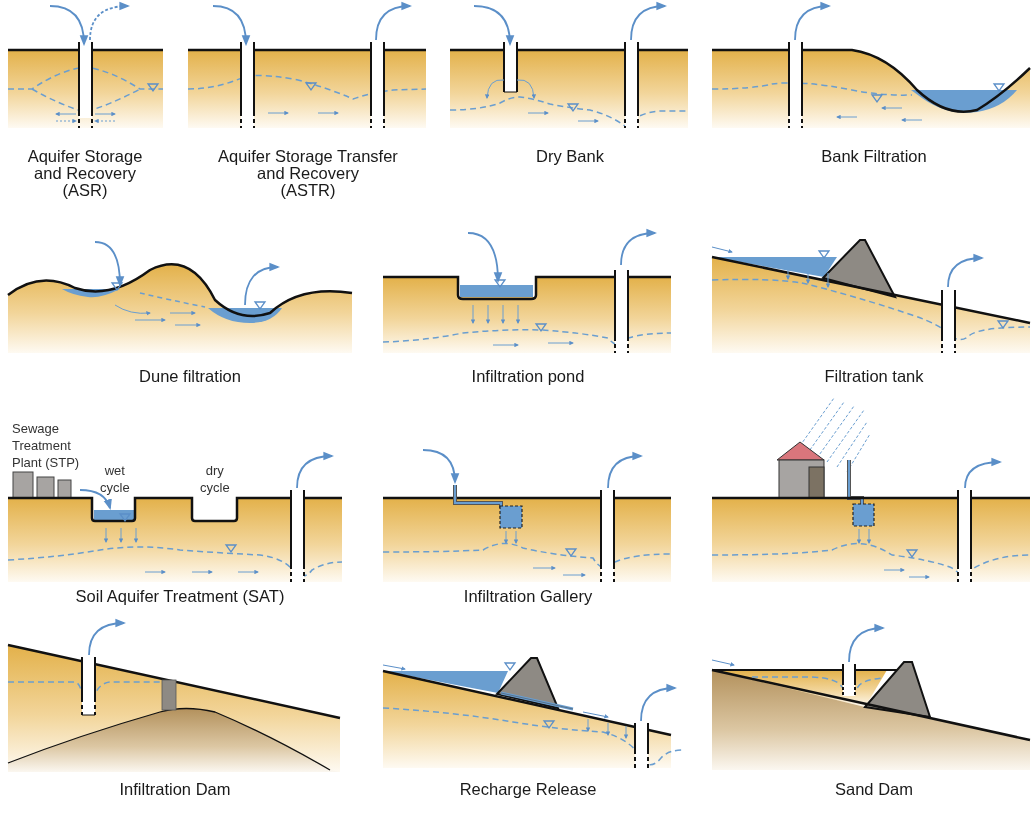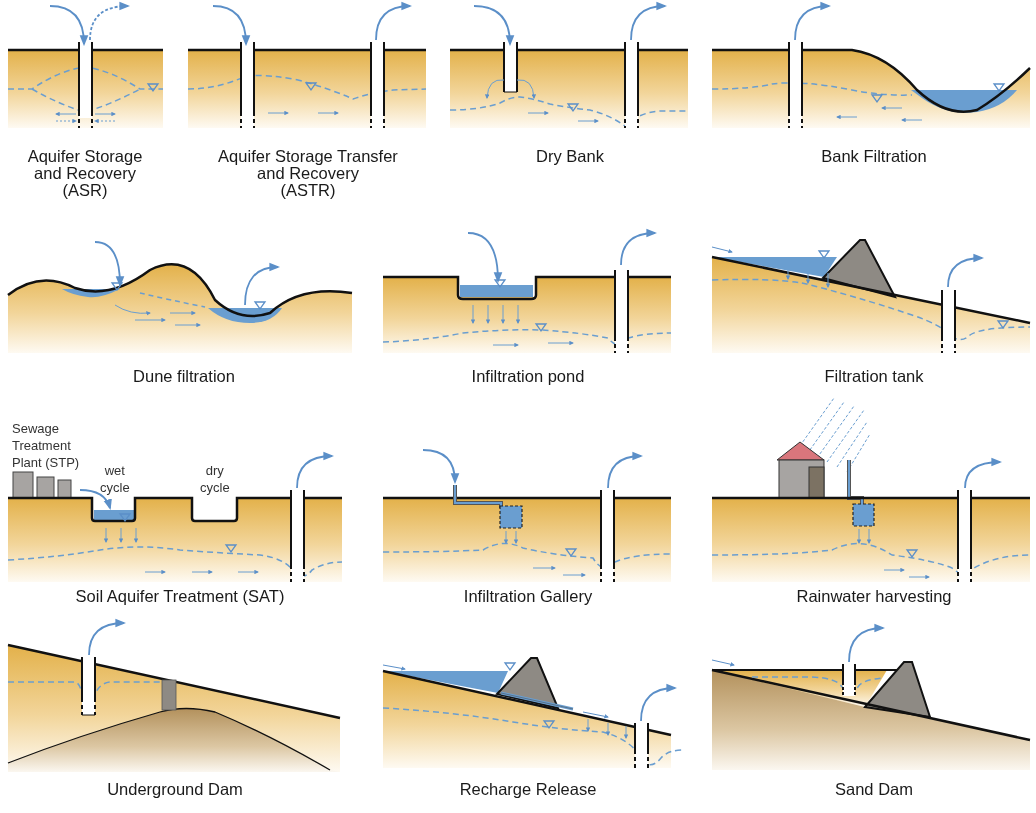--- a/index.html
+++ b/index.html
@@ -138,21 +138,21 @@
     <path d="M95,17 Q120,17 120,60" fill="none" stroke="#5b8fc8" stroke-width="1.8" marker-end="url(#ahs)"></path>
     <path d="M245,80 Q245,42 278,42" fill="none" stroke="#5b8fc8" stroke-width="1.8" marker-end="url(#ahs)"></path>
     <path d="M112,58 L122,58 L117,65 z" fill="none" stroke="#5b8fc8" stroke-width="1.3"></path>
     <path d="M255,77 L265,77 L260,84 z" fill="none" stroke="#5b8fc8" stroke-width="1.3"></path>
     <path d="M140,68 Q170,75 205,82" fill="none" stroke="#6a9ed0" stroke-width="1.5" stroke-dasharray="5,4"></path>
     <path d="M115,80 Q130,90 150,88" fill="none" stroke="#6a9ed0" stroke-width="1" marker-end="url(#ah)"></path>
     <line x1="135" y1="95" x2="165" y2="95" stroke="#6a9ed0" stroke-width="1" marker-end="url(#ah)"></line>
     <line x1="170" y1="88" x2="195" y2="88" stroke="#6a9ed0" stroke-width="1" marker-end="url(#ah)"></line>
     <line x1="175" y1="100" x2="200" y2="100" stroke="#6a9ed0" stroke-width="1" marker-end="url(#ah)"></line>
   </svg>
-  <div class="cap" style="left:4px;top:143px;width:360px;">Dune filtration</div>
+  <div class="cap" style="left:10px;top:143px;width:360px;">Dune filtration</div>
 </div>
 
 <div class="panel" style="left:383px;top:225px;width:300px;height:170px;">
   <svg width="300" height="130">
     <path d="M0,52 L75,52 L75,72 L152,72 L152,52 L288,52 L288,128 L0,128 z" fill="url(#soil)"></path>
     <rect x="77" y="60" width="73" height="12" fill="#6a9ed0"></rect>
     <path d="M0,52 L75,52 L75,70 Q75,74 80,74 L148,74 Q153,74 153,70 L153,52 L288,52" fill="none" stroke="#111" stroke-width="2.5"></path>
     <path d="M0,117 Q40,116 80,108 Q120,104 160,105 Q200,108 225,113 Q235,126 245,113 Q262,108 288,108" fill="none" stroke="#6a9ed0" stroke-width="1.5" stroke-dasharray="6,4"></path>
     <rect x="232" y="45" width="13" height="83" fill="#fff"></rect>
     <line x1="232" y1="45" x2="232" y2="112" stroke="#111" stroke-width="2"></line>
@@ -279,40 +279,39 @@
     <line x1="259" y1="80" x2="259" y2="155" stroke="#111" stroke-width="2"></line>
     <line x1="246" y1="155" x2="246" y2="172" stroke="#111" stroke-width="2" stroke-dasharray="4,3"></line>
     <line x1="259" y1="155" x2="259" y2="172" stroke="#111" stroke-width="2" stroke-dasharray="4,3"></line>
     <path d="M253,78 Q253,52 288,52" fill="none" stroke="#5b8fc8" stroke-width="1.8" marker-end="url(#ahs)"></path>
     <path d="M195,140 L205,140 L200,147 z" fill="none" stroke="#5b8fc8" stroke-width="1.3"></path>
     <line x1="147" y1="119" x2="147" y2="133" stroke="#6a9ed0" stroke-width="1" marker-end="url(#ah)"></line>
     <line x1="157" y1="119" x2="157" y2="133" stroke="#6a9ed0" stroke-width="1" marker-end="url(#ah)"></line>
     <line x1="172" y1="160" x2="192" y2="160" stroke="#6a9ed0" stroke-width="1" marker-end="url(#ah)"></line>
     <line x1="197" y1="167" x2="217" y2="167" stroke="#6a9ed0" stroke-width="1" marker-end="url(#ah)"></line>
   </svg>
-  <div class="cap" style="left:0;top:178px;width:324px;">Rainwater harvesting</div>
 </div>
 
 <div class="panel" style="left:0;top:620px;width:360px;height:193px;">
   <svg width="360" height="160">
     <path d="M8,25 L340,98 L340,152 L8,152 z" fill="url(#soil)"></path>
     <path d="M8,143 Q80,115 160,92 Q185,85 215,92 Q270,115 330,150 L340,152 L8,152 z" fill="url(#bedrock)"></path>
     <path d="M8,143 Q80,115 160,92 Q185,85 215,92 Q270,115 330,150" fill="none" stroke="#111" stroke-width="1.3"></path>
     <path d="M8,25 L340,98" fill="none" stroke="#111" stroke-width="2.5"></path>
     <rect x="162" y="60" width="14" height="30" fill="#8e8a84" stroke="#555" stroke-width="0.8"></rect>
     <path d="M8,62 L75,62 Q80,63 82,74 Q88,80 95,74 Q100,63 110,62 L162,62" fill="none" stroke="#6a9ed0" stroke-width="1.5" stroke-dasharray="6,4"></path>
     <rect x="82" y="37" width="13" height="58" fill="#fff"></rect>
     <line x1="82" y1="37" x2="82" y2="78" stroke="#111" stroke-width="2"></line>
     <line x1="95" y1="37" x2="95" y2="78" stroke="#111" stroke-width="2"></line>
     <line x1="82" y1="78" x2="82" y2="95" stroke="#111" stroke-width="2" stroke-dasharray="4,3"></line>
     <line x1="95" y1="78" x2="95" y2="95" stroke="#111" stroke-width="2" stroke-dasharray="4,3"></line>
     <line x1="82" y1="95" x2="95" y2="95" stroke="#111" stroke-width="1"></line>
     <path d="M89,35 Q89,3 124,3" fill="none" stroke="#5b8fc8" stroke-width="1.8" marker-end="url(#ahs)"></path>
   </svg>
-  <div class="cap" style="left:0;top:161px;width:350px;">Underground Dam</div>
+  <div class="cap" style="left:0;top:161px;width:350px;">Infiltration Dam</div>
 </div>
 
 <div class="panel" style="left:383px;top:620px;width:300px;height:193px;">
   <svg width="300" height="160">
     <path d="M0,51 L288,115 L288,148 L0,148 z" fill="url(#soil)"></path>
     <path d="M0,51 L125,51 L115,73 z" fill="#6a9ed0"></path>
     <path d="M114,74 L148,38 L154,38 L175,88 z" fill="#8e8a84" stroke="#111" stroke-width="2"></path>
     <line x1="118" y1="73" x2="190" y2="89" stroke="#6a9ed0" stroke-width="3"></line>
     <line x1="118" y1="73" x2="190" y2="89" stroke="#444" stroke-width="1" stroke-dasharray="0" opacity="0.5"></line>
     <path d="M0,51 L288,115" fill="none" stroke="#111" stroke-width="2.5"></path>

